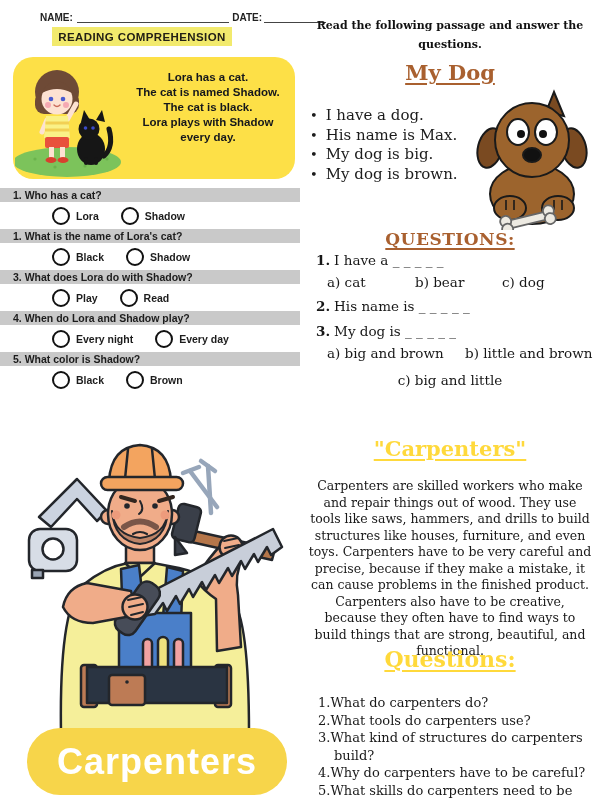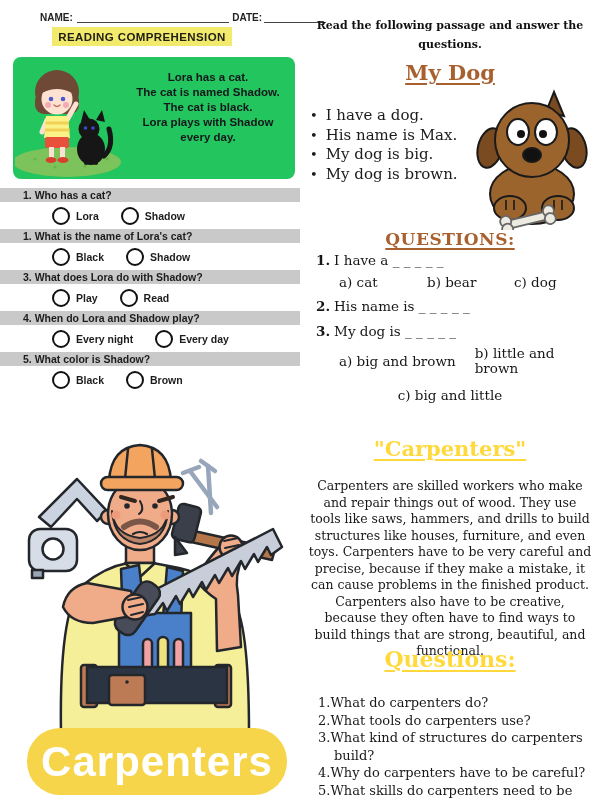--- a/index.html
+++ b/index.html
@@ -7,65 +7,65 @@
         font-family:"Liberation Sans",sans-serif;}
   
   .nameRow{position:absolute;left:8px;top:10px;width:286px;display:flex;align-items:flex-end;
            font-size:10px;font-weight:bold;color:#222;padding-left:32px;}
   .wline{border-bottom:1.4px solid #444;height:12px;}
   .wline.name{flex:1;margin:0 3px 0 4px;}
   .wline.date{width:62px;margin-left:2px;}
   .rcBanner{position:absolute;left:52px;top:27px;width:180px;height:19px;background:#F2EA6D;
             display:flex;align-items:center;justify-content:center;font-size:11.5px;font-weight:bold;
             color:#232015;letter-spacing:.4px;}
-  .storyCard{position:absolute;left:13px;top:57px;width:282px;height:122px;background:#22c55e;
-             border-radius:8px;}
+  .storyCard{position:absolute;left:13px;top:57px;width:282px;height:122px;background:#fde047;
+             border-radius:20px;}
   .storyArt{position:absolute;left:2px;top:2px;width:118px;height:118px;}
   .storyText{position:absolute;left:116px;right:8px;top:13px;text-align:center;
              font-size:11.5px;font-weight:bold;color:#15171c;line-height:15px;}
   .qArea{position:absolute;left:0;top:188px;width:300px;}
-  .qBand{height:14px;background:#C9C9C9;display:flex;align-items:center;padding-left:23px;
+  .qBand{height:14px;background:#C9C9C9;display:flex;align-items:center;padding-left:13px;
          font-size:10.5px;font-weight:bold;color:#1c1c1c;}
   .aRow{height:27px;display:flex;align-items:center;padding-left:52px;gap:22px;}
   .opt{display:flex;align-items:center;gap:6px;font-size:10.5px;font-weight:bold;color:#1c1c1c;}
   .radio{width:14px;height:14px;border:2px solid #111;border-radius:50%;background:#fff;flex:0 0 auto;}
   
   .serif{font-family:"DejaVu Serif","Liberation Serif",serif;}
   .instruction{position:absolute;left:306px;top:16px;width:288px;text-align:center;
                font-size:11px;font-weight:bold;color:#111;line-height:19px;}
   .myDogTitle{position:absolute;left:300px;top:60px;width:300px;text-align:center;
               font-size:21px;font-weight:bold;color:#A9602F;}
   .uline{text-decoration:underline;text-decoration-thickness:2px;text-underline-offset:3px;}
   .bullets{position:absolute;left:310px;top:106px;width:200px;font-size:15px;color:#1c1c1c;line-height:19.5px;}
   .bullets .bi{display:flex;gap:8px;}
   .bullets .dot{font-size:13px;line-height:19.5px;}
   .dogArt{position:absolute;left:468px;top:88px;width:128px;height:142px;}
   .dogQTitle{position:absolute;left:300px;top:229px;width:300px;text-align:center;
              font-size:17px;font-weight:bold;color:#A9602F;letter-spacing:.5px;}
   .mcq{position:absolute;left:300px;top:252px;width:300px;font-size:13.5px;color:#171717;}
   .stem{margin:0 0 0 16px;line-height:16px;}
   .stem b{margin-right:4px;}
-  .optsRow{display:flex;margin-left:39px;line-height:15px;align-items:center;}
+  .optsRow{display:flex;margin-left:27px;line-height:15px;}
   .optsRow .o1{width:88px;} .optsRow .o2{width:87px;}
   .optsRow.wide .o1{width:138px;}
   .cCenter{text-align:center;line-height:15px;}
   .mt7{margin-top:7px;} .mt8{margin-top:8px;} .mt9{margin-top:9px;} .mt5{margin-top:12px;}
   .carpTitle{position:absolute;left:300px;top:436px;width:300px;text-align:center;
              font-size:21px;font-weight:bold;color:#FFD93B;}
   .carpPassage{position:absolute;left:308px;top:478px;width:284px;text-align:center;
                font-size:12.5px;color:#191919;line-height:16.5px;}
   .carpQTitle{position:absolute;left:300px;top:646px;width:300px;text-align:center;
               font-size:22px;font-weight:bold;color:#FFD93B;}
   .carpList{position:absolute;left:318px;top:694px;width:276px;font-size:13px;color:#191919;line-height:17.5px;}
   .carpList .li{padding-left:16px;text-indent:-16px;}
   
   .carpArt{position:absolute;left:25px;top:437px;width:260px;height:296px;}
   .carpBanner{position:absolute;left:27px;top:728px;width:260px;height:67px;background:#F7D54A;
               border-radius:33px;display:flex;align-items:center;justify-content:center;
-              color:#ffffff;font-size:42px;font-weight:bold;letter-spacing:1px;}
+              color:#ffffff;font-size:36px;font-weight:bold;letter-spacing:1px;}
 </style>
 </head>
 <body>
 
 <div id="page">
 
   <div class="nameRow">
     <span>NAME:</span>
     <span class="wline name"></span>
     <span>DATE:</span>

